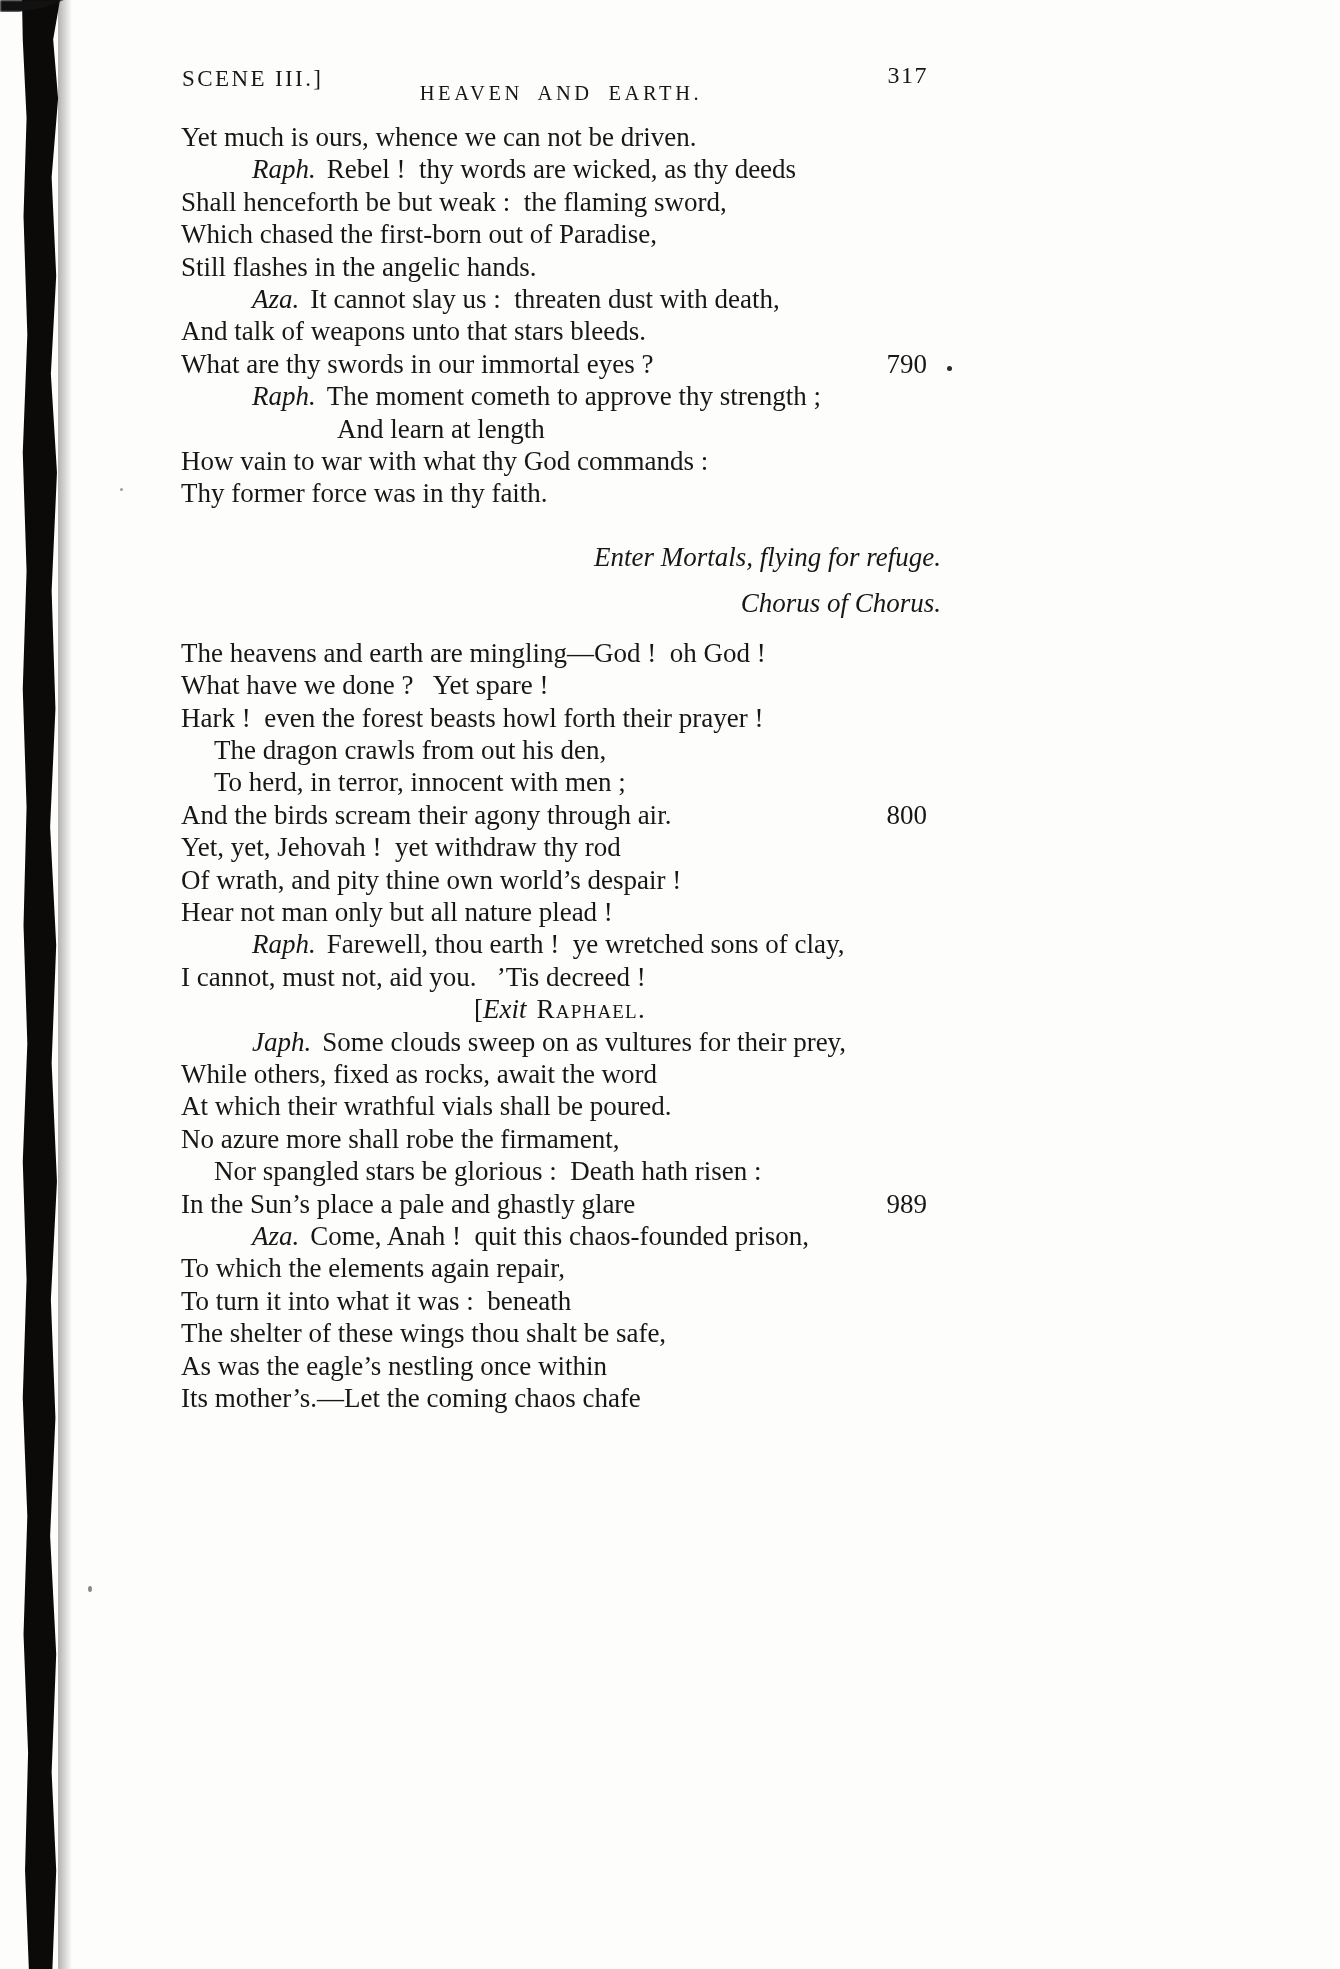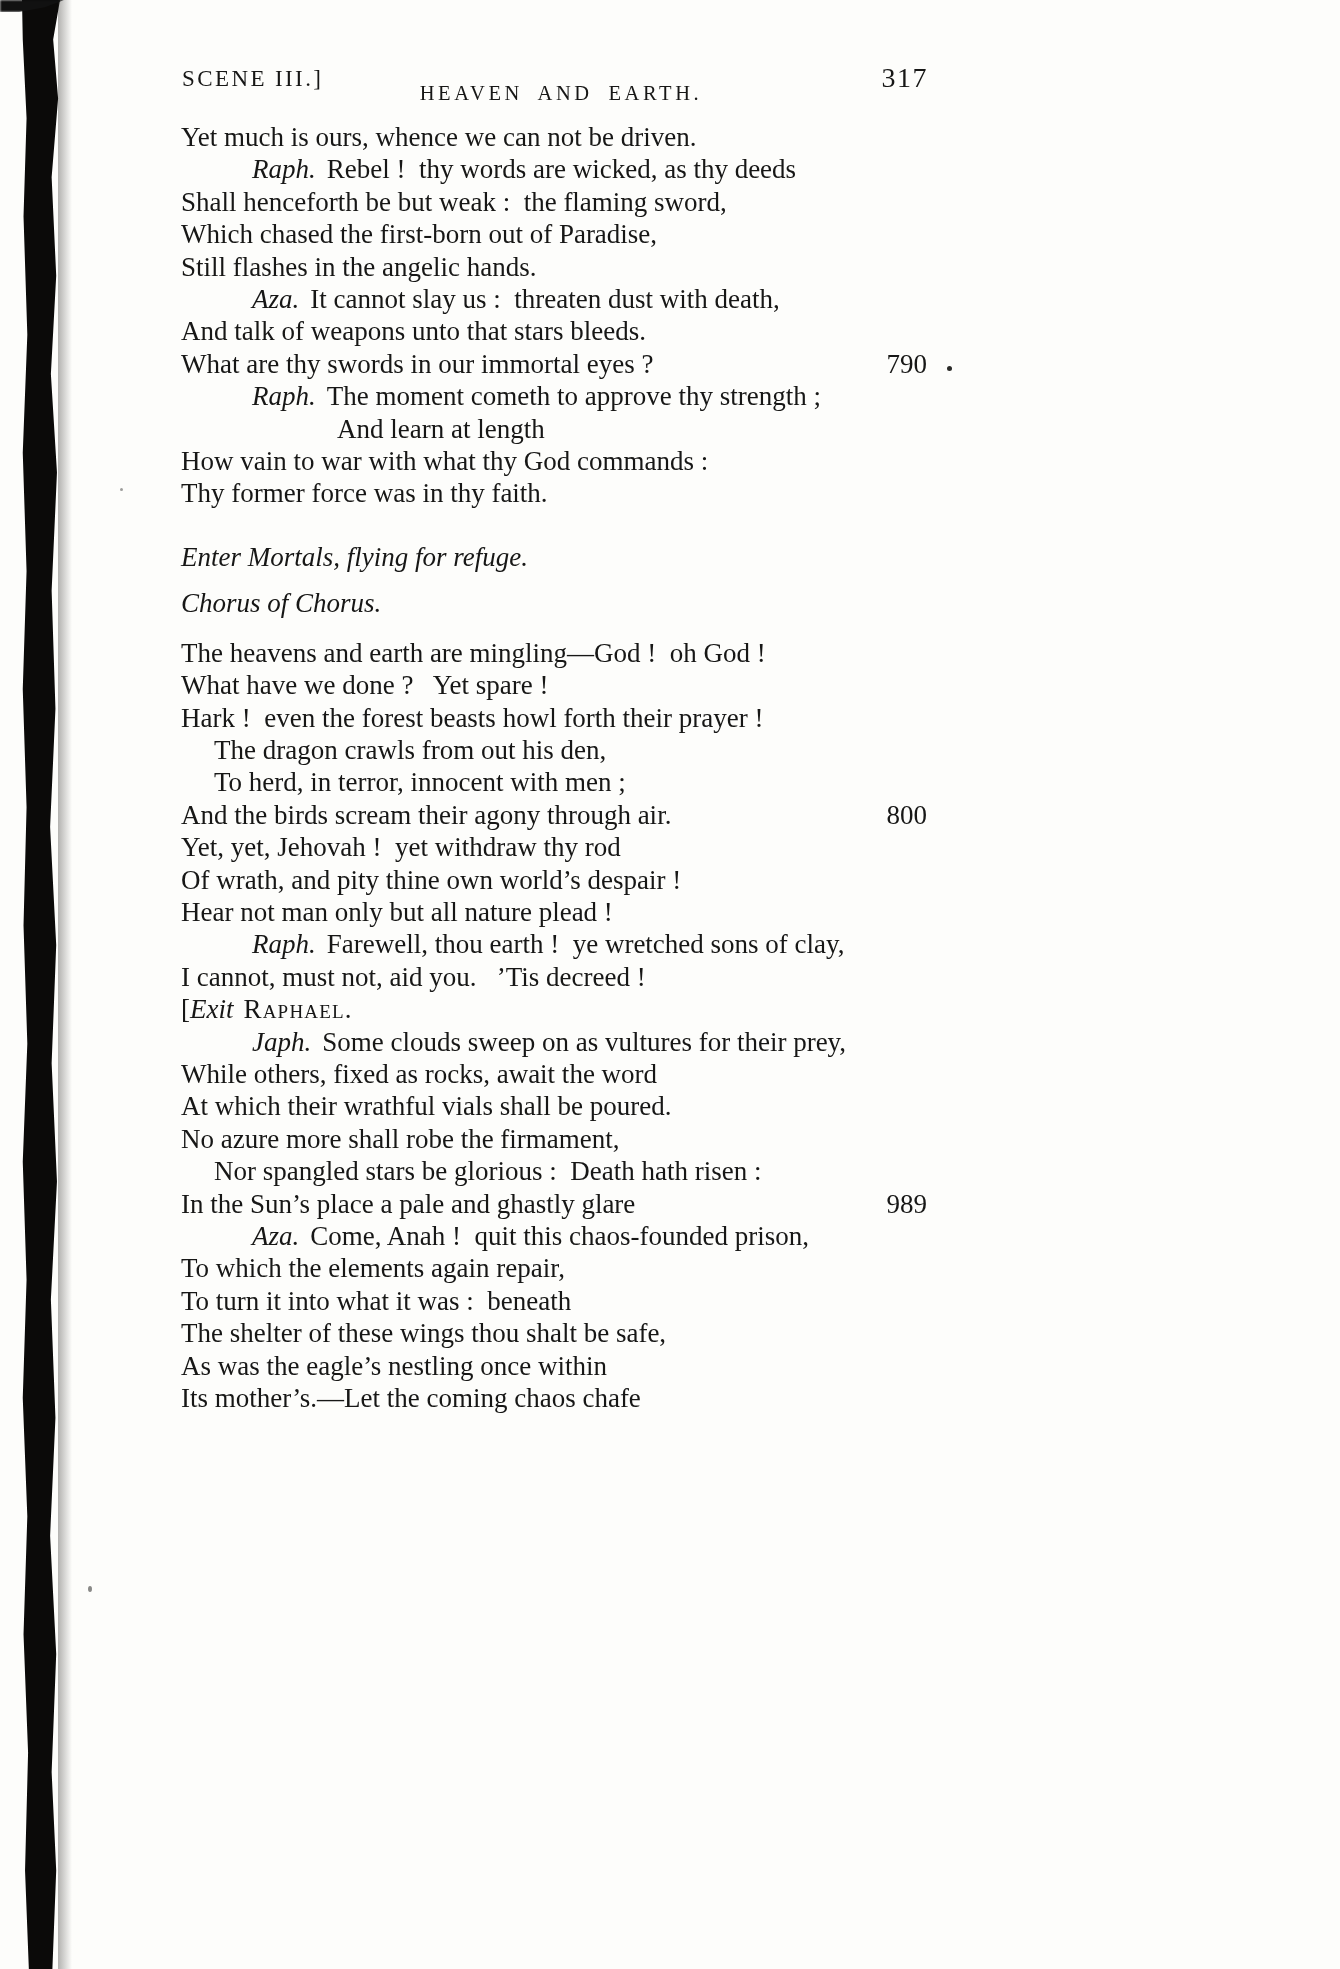--- a/index.html
+++ b/index.html
@@ -58,41 +58,41 @@
     font-size: 23px; letter-spacing: 2.4px;
   }
   .running-title {
     position: absolute; left: 50%; top: 20px;
     transform: translateX(-50%);
     font-size: 20.5px; letter-spacing: 3.6px; word-spacing: 7px;
     white-space: pre;
   }
   .pgnum {
     position: absolute; right: 12px; top: 0;
-    font-size: 28px; letter-spacing: 1.5px;
+    font-size: 24px; letter-spacing: 1.5px;
   }
 
   
   .content {
     position: absolute;
     left: 181px; top: 121px;
     width: 760px;
     font-size: 27px;
     line-height: 32.4px;
   }
   .l { position: relative; white-space: pre; }
   .ind  { padding-left: 33px; }
   .deep { padding-left: 156px; }
   .sp   { font-style: italic; padding-right: 11px; margin-left: 38px; }
   .num  { position: absolute; right: 14px; top: 0; }
-  .stage { text-align: left; font-style: italic; }
+  .stage { text-align: right; font-style: italic; }
   .stage-enter  { margin-top: 31px; }
   .stage-chorus { margin-top: 14px; }
   .chorus-first { margin-top: 17px; }
-  .exit { text-align: left; padding-right: 2px; }
+  .exit { text-align: center; padding-right: 2px; }
   .it { font-style: italic; }
   .sc { font-variant: small-caps; letter-spacing: 1.2px; padding-left: 10px; }
 </style>
 </head>
 <body>
 
 <div class="scan-band"></div>
 <div class="scan-band-fringe"></div>
 <div class="corner-smear"></div>
 <div class="speck speck-a"></div>

